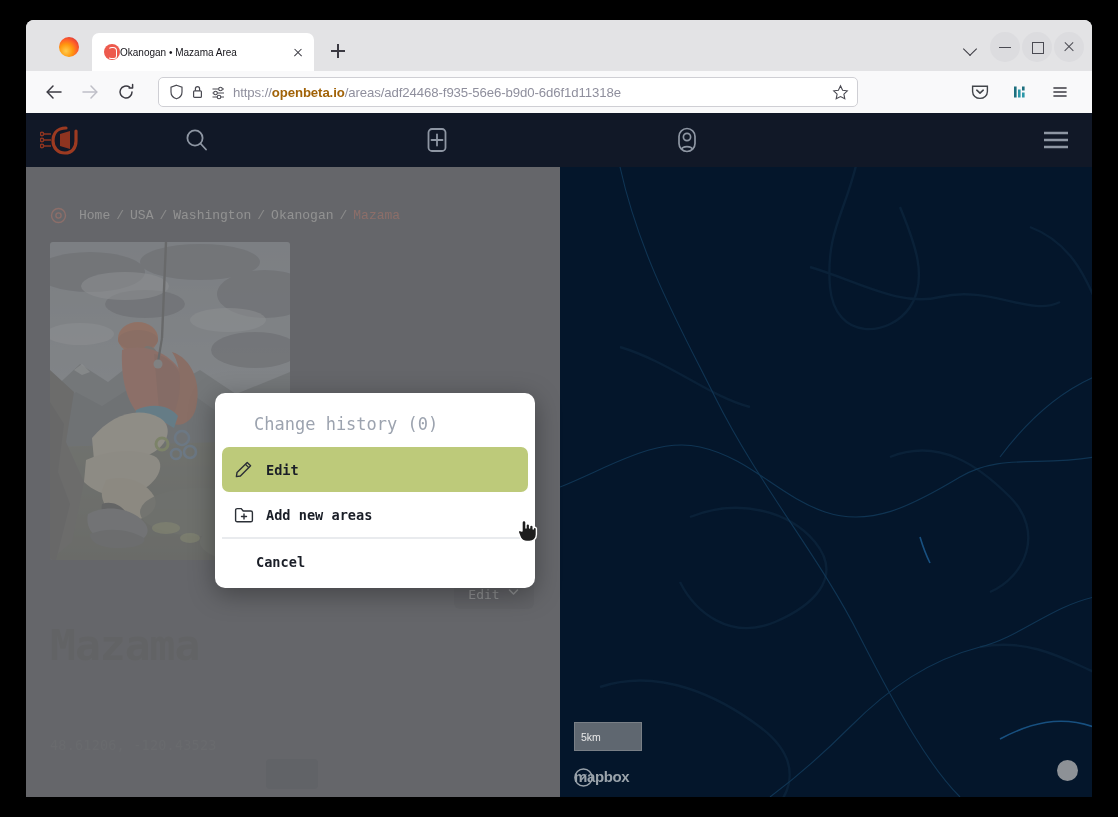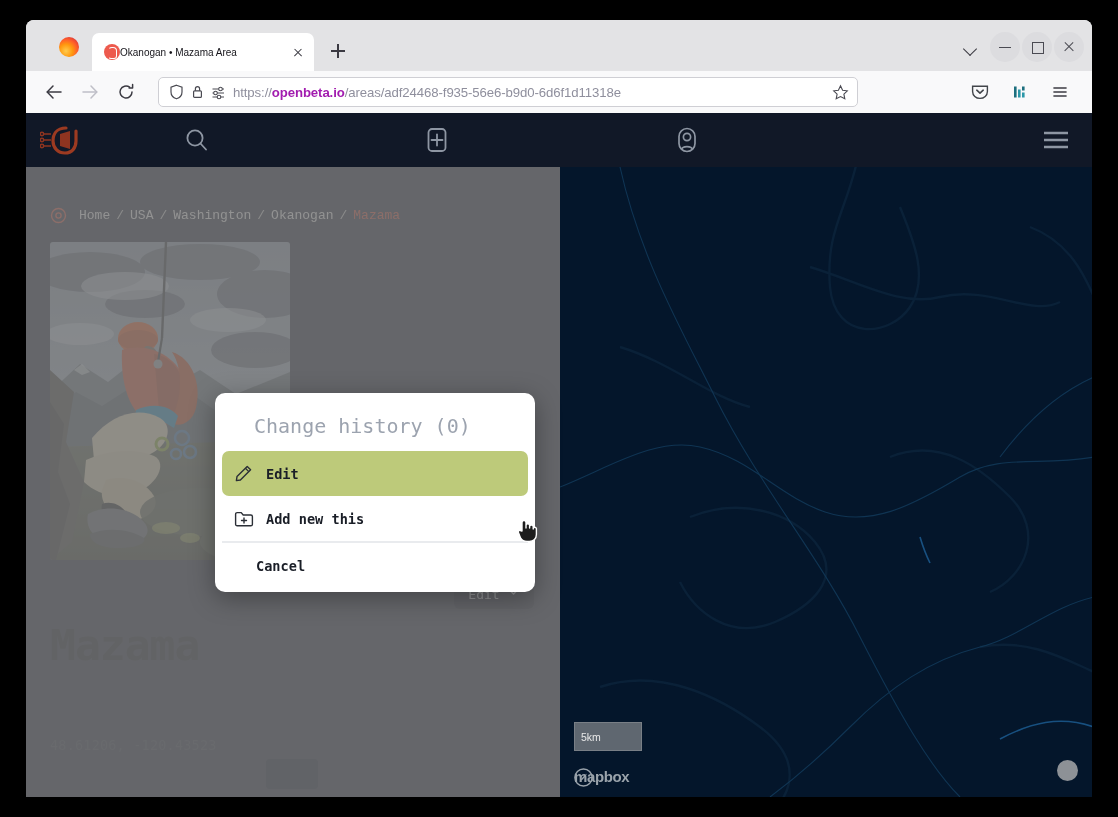--- a/index.html
+++ b/index.html
@@ -179,21 +179,21 @@
   }
   .url-icon { flex: none; margin-right: 7px; display: flex; align-items: center; }
   #url-text {
     flex: 1;
     font-size: 13.2px;
     color: #8f8f9d;
     white-space: nowrap;
     overflow: hidden;
     letter-spacing: -0.1px;
   }
-  #url-text b { color: #a21caf; font-weight: 600; }
+  #url-text b { color: #a16207; font-weight: 600; }
   .toolbar-right { display: flex; align-items: center; gap: 4px; margin-left: auto; }
 
   
   #web-content {
     position: relative;
     height: 684px;
     background: #04152a;
     overflow: hidden;
   }
 
@@ -342,21 +342,21 @@
     background: #fff;
     border-radius: 10px;
     z-index: 40;
     box-shadow: 0 6px 26px rgba(0,0,0,0.34);
     padding: 8px 0 4px 0;
     font-family: "DejaVu Sans Mono", monospace;
     overflow: hidden;
   }
   .menu-header {
     padding: 13px 0 13px 39px;
-    font-size: 20px;
+    font-size: 17px;
     color: #9ca3af;
   }
   .menu-item {
     display: flex;
     align-items: center;
     height: 45px;
     padding-left: 12px;
     font-size: 13.6px;
     font-weight: bold;
     color: #1a1e27;
@@ -703,21 +703,21 @@
       </div>
 
       <div class="menu-item">
         <span class="mi-icon">
           <svg width="20" height="18" viewBox="0 0 20 18">
               <path d="M1.6 4.2 A1.6 1.6 0 0 1 3.2 2.6 H7.2 L9.2 5 H16.8 A1.6 1.6 0 0 1 18.4 6.6 V14.2 A1.6 1.6 0 0 1 16.8 15.8 H3.2 A1.6 1.6 0 0 1 1.6 14.2 Z" fill="none" stroke="#2b2f36" stroke-width="1.4"></path>
               <line x1="10" y1="8" x2="10" y2="13" stroke="#2b2f36" stroke-width="1.4" stroke-linecap="round"></line>
               <line x1="7.5" y1="10.5" x2="12.5" y2="10.5" stroke="#2b2f36" stroke-width="1.4" stroke-linecap="round"></line>
             </svg>
         </span>
-        <span>Add new this</span>
+        <span>Add new areas</span>
       </div>
 
       <div class="menu-sep"></div>
 
 
       <div class="menu-sep"></div>
 
       <div class="menu-item cancel">
         <span>Cancel</span>
       </div>

